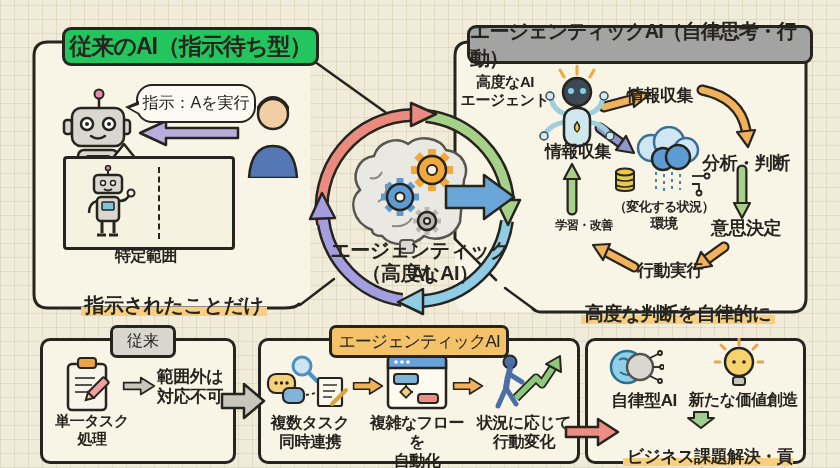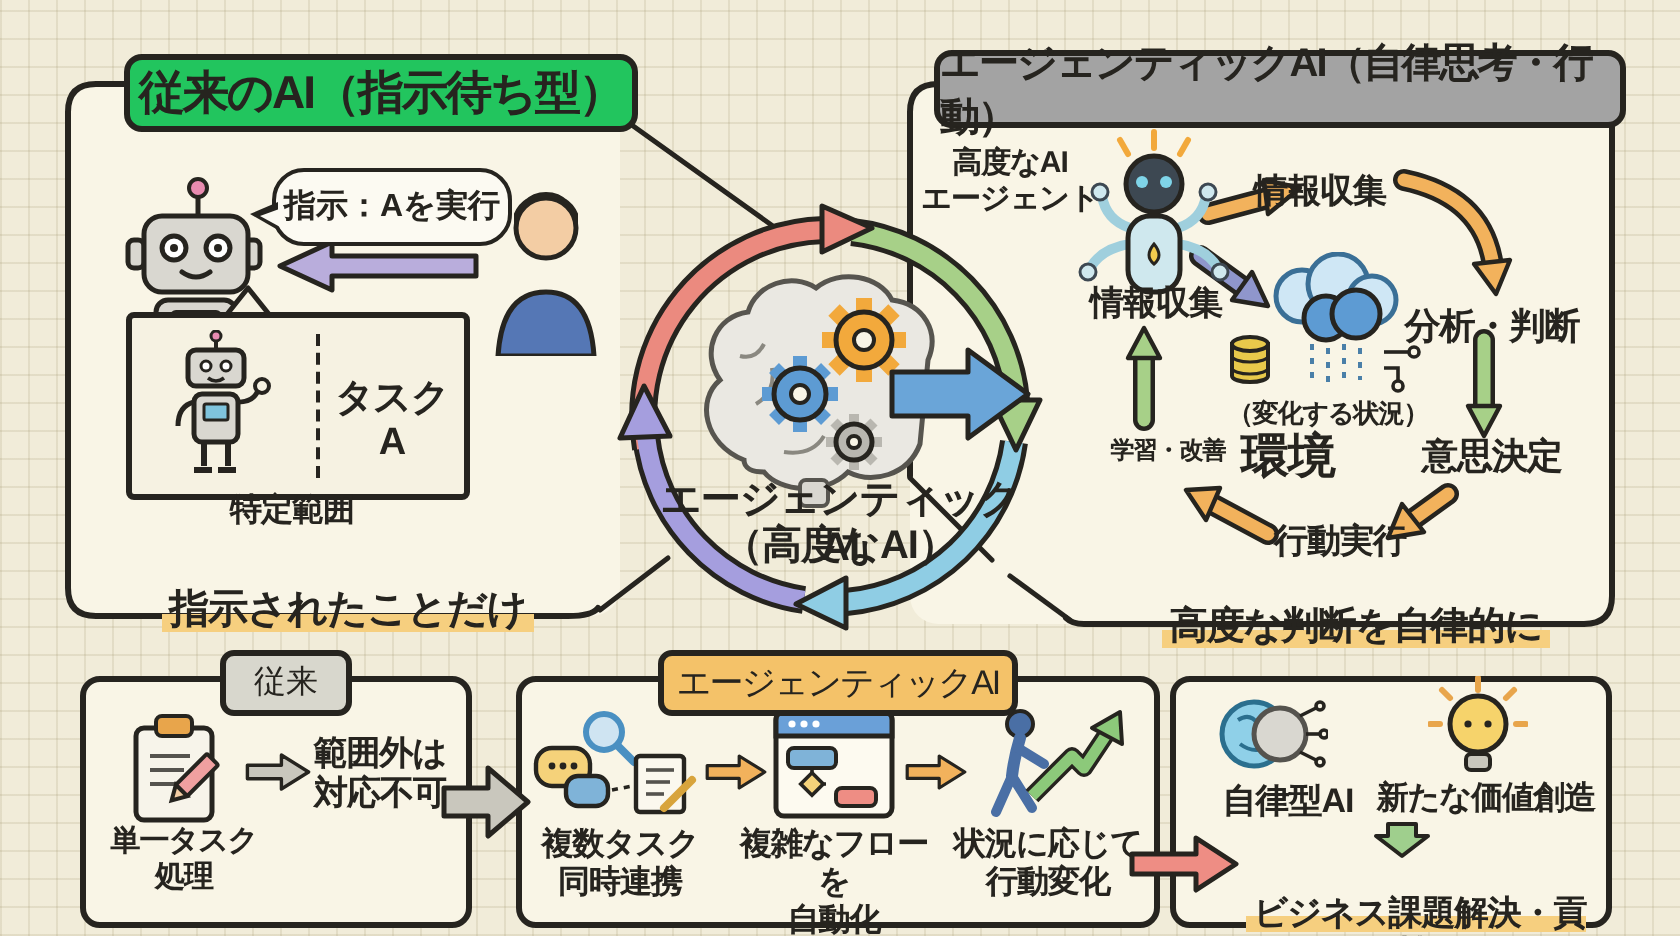--- a/index.html
+++ b/index.html
@@ -13,21 +13,21 @@
   .lbl{position:absolute;z-index:3;font-weight:700;text-align:center;line-height:1.18;
        white-space:pre-line;letter-spacing:-0.5px;color:#26241f}
   .titlebox{position:absolute;z-index:4;border:3px solid #26241f;border-radius:9px;
        display:flex;align-items:center;justify-content:center;font-weight:700;letter-spacing:-1px}
   .badge{position:absolute;z-index:4;border:3px solid #26241f;border-radius:7px;
        display:flex;align-items:center;justify-content:center;font-weight:400}
   .box{position:absolute;z-index:2;border:3px solid #26241f;border-radius:10px;background:#f9f5e6}
   .hl{background:linear-gradient(to top,#f6cf7f 42%,transparent 42%);padding:0 4px}
   .icon{position:absolute;z-index:3}
   .bubble{position:absolute;z-index:4;background:#fcfaf2;border:2.5px solid #26241f;
-       border-radius:16px;display:flex;align-items:center;justify-content:center;font-weight:700}
+       border-radius:16px;display:flex;align-items:center;justify-content:center;font-weight:400}
   .bubble:after{content:"";position:absolute;left:-13px;top:15px;width:0;height:0;
        border-top:6px solid transparent;border-bottom:8px solid transparent;border-right:14px solid #26241f}
   .bubble:before{content:"";position:absolute;left:-8px;top:18px;width:0;height:0;z-index:1;
        border-top:4px solid transparent;border-bottom:6px solid transparent;border-right:11px solid #fcfaf2}
   .taskbox{position:absolute;z-index:3;border:3px solid #26241f;border-radius:4px;background:#f6f2e2}
   .divider{position:absolute;border-left:2.5px dashed #26241f;top:8px;bottom:8px;left:92px}
 </style>
 </head>
 <body>
 
@@ -179,21 +179,20 @@
     <rect x="22" y="37" width="12" height="8" rx="1" fill="#7fc4dd" stroke="#26241f" stroke-width="1.5"></rect>
     <path d="M17,36 q-8,2 -8,12" fill="none" stroke="#26241f" stroke-width="2.5"></path>
     <path d="M39,36 q8,0 10,-6" fill="none" stroke="#26241f" stroke-width="2.5"></path>
     <circle cx="51" cy="28" r="3.5" fill="none" stroke="#26241f" stroke-width="2"></circle>
     <line x1="22" y1="56" x2="22" y2="68" stroke="#26241f" stroke-width="3"></line>
     <line x1="34" y1="56" x2="34" y2="68" stroke="#26241f" stroke-width="3"></line>
     <line x1="17" y1="70" x2="26" y2="70" stroke="#26241f" stroke-width="3"></line>
     <line x1="29" y1="70" x2="38" y2="70" stroke="#26241f" stroke-width="3"></line>
   </svg>
   <div class="divider"></div>
-  <div class="lbl" style="left:96px;right:2px;top:30px;font-size:19px">タスクA</div>
 </div>
 
 <div class="lbl" style="left:63px;top:247px;width:166px;font-size:16px">特定範囲</div>
 <div class="lbl" style="left:66px;top:270px;width:216px;font-size:20px">
   <span class="hl">指示されたことだけ</span>
 </div>
 
 <div class="lbl" style="left:330px;top:239px;width:180px;font-size:20px">エージェンティックAI</div>
 <div class="lbl" style="left:330px;top:262px;width:180px;font-size:20px">（高度なAI）</div>
 
@@ -255,21 +254,21 @@
   <path d="M10,52 a9,3 0 0 0 18,0 M10,58 a9,3 0 0 0 18,0" fill="none" stroke="#26241f" stroke-width="1.6"></path>
   <g stroke="#26241f" stroke-width="1.8" fill="none">
     <polyline points="86,50 98,50"></polyline>
       <circle cx="101" cy="50" r="2.5"></circle>
     <polyline points="86,58 93,58 93,64"></polyline>
       <circle cx="93" cy="67" r="2.5"></circle>
   </g>
 </svg>
 
 <div class="lbl" style="left:596px;top:199px;width:136px;font-size:13px">（変化する状況）</div>
-<div class="lbl" style="left:608px;top:215px;width:72px;font-size:24px">環境</div>
+<div class="lbl" style="left:628px;top:215px;width:72px;font-size:14px">環境</div>
 <div class="lbl" style="left:558px;top:281px;width:240px;font-size:19px">
   <span class="hl">高度な判断を自律的に</span>
 </div>
 
 <div class="box" style="left:40px;top:338px;width:190px;height:120px"></div>
 <div class="box" style="left:258px;top:338px;width:316px;height:120px"></div>
 <div class="box" style="left:585px;top:338px;width:215px;height:120px"></div>
 
 <div class="badge" style="left:110px;top:325px;width:60px;height:27px;background:#d8d7cd;font-size:16px">従来</div>
 <div class="badge" style="left:329px;top:325px;width:174px;height:27px;background:#f4c269;font-size:17px;letter-spacing:-1px">エージェンティックAI</div>

